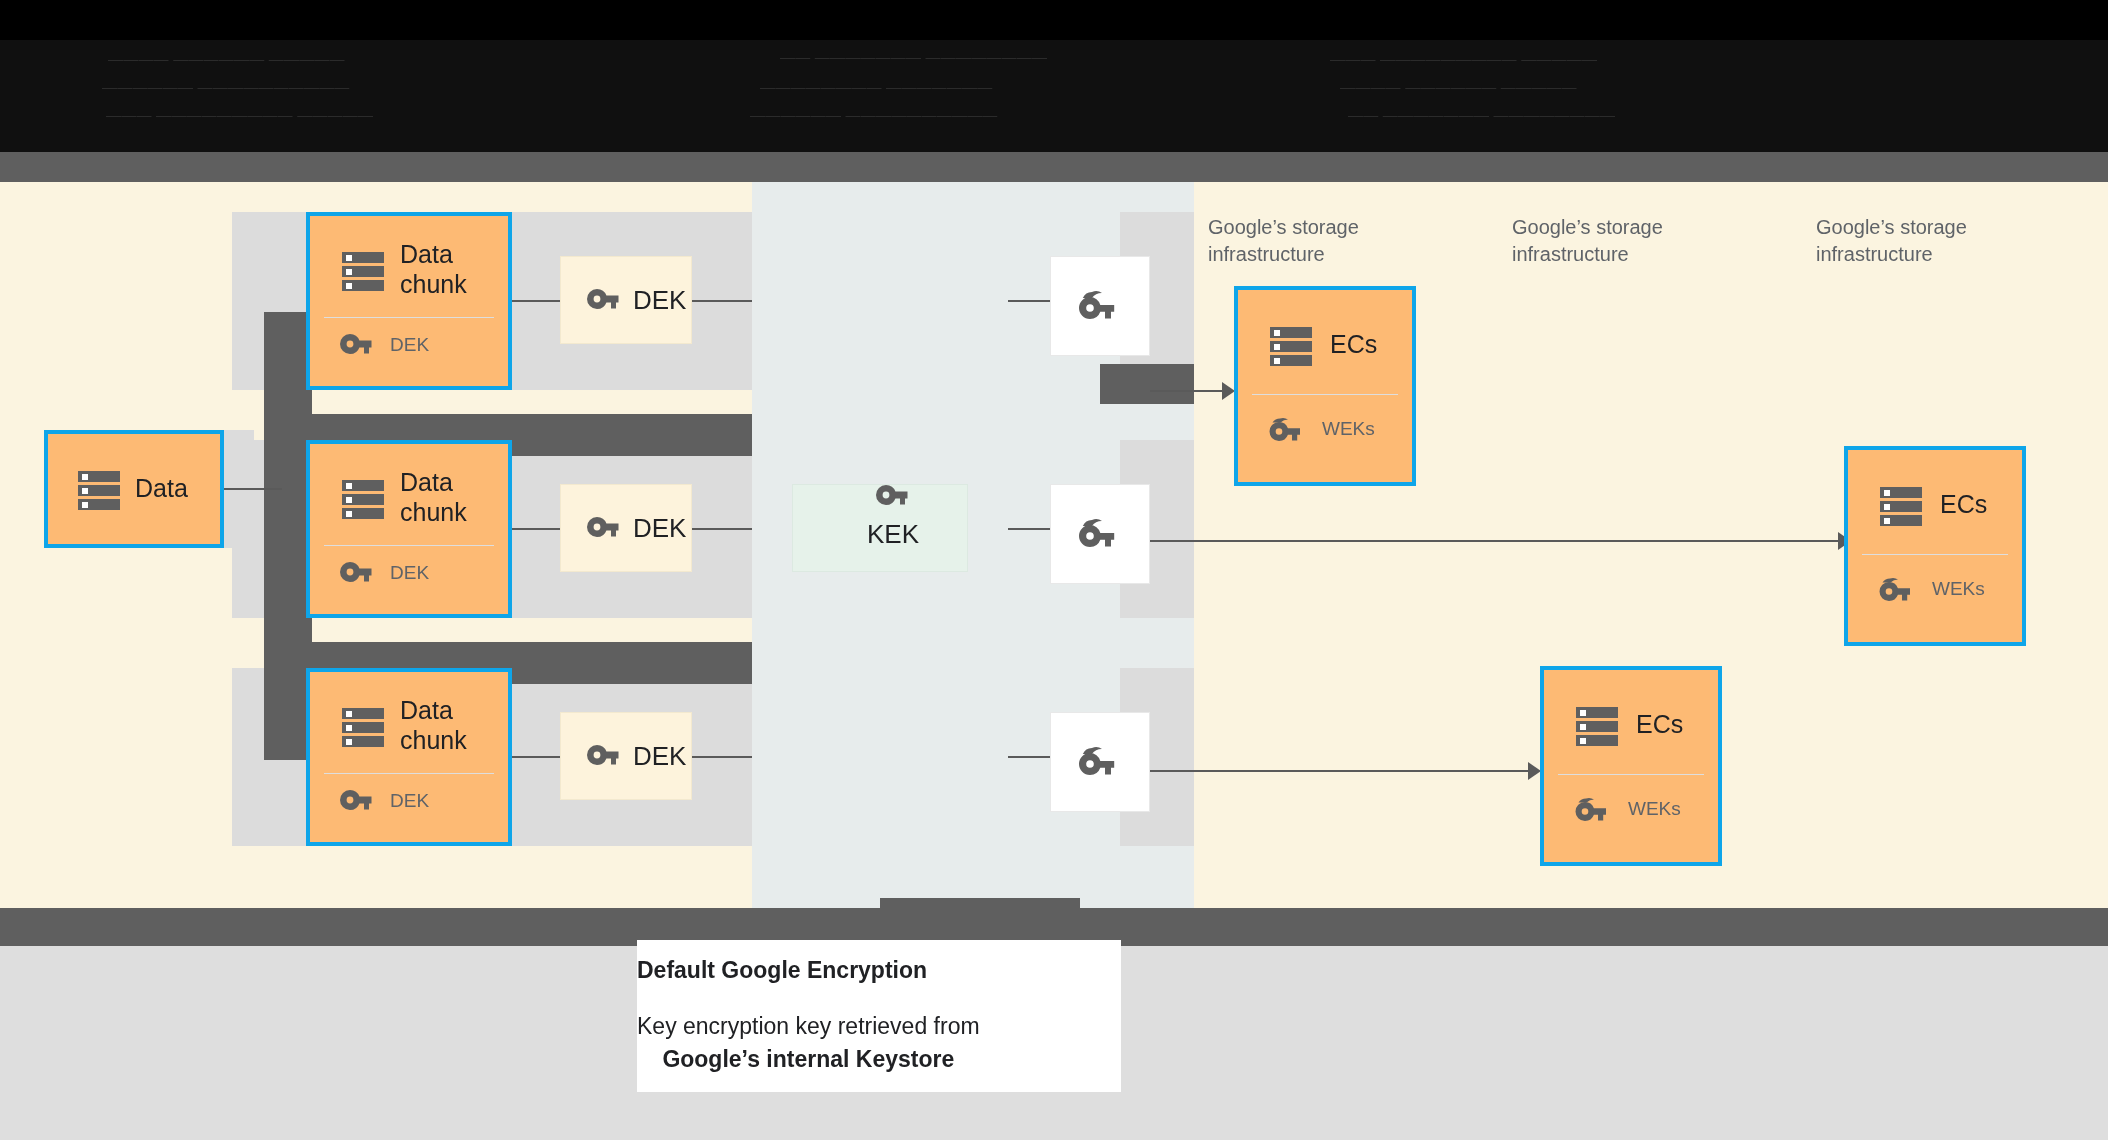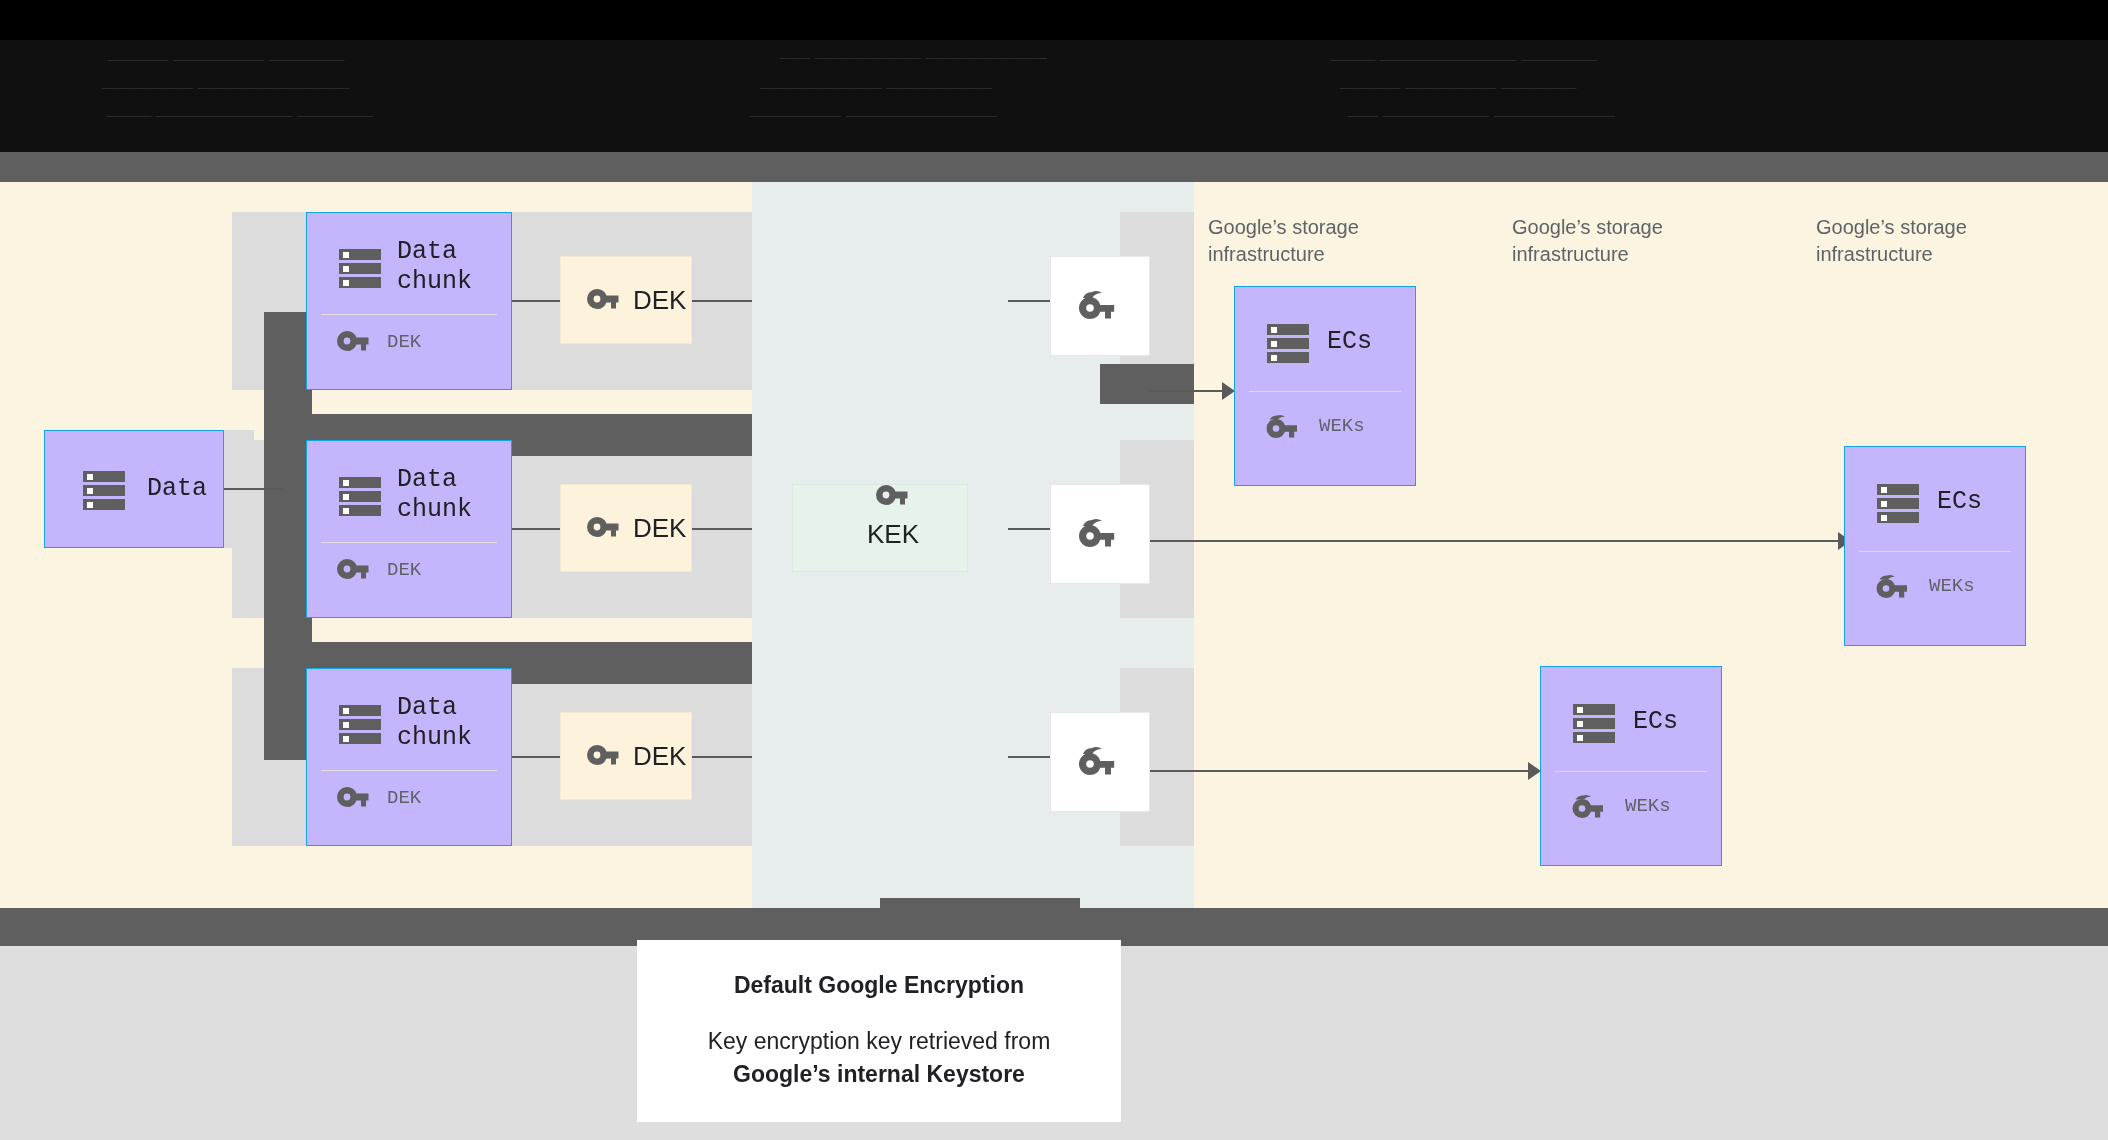--- a/index.html
+++ b/index.html
@@ -21,21 +21,21 @@
 
   
   #band-keystore{position:absolute;left:752px;top:0;width:442px;height:726px;background:#E7ECEC;}
   
   .band-grey{position:absolute;background:#DCDCDC;}
 
   
   .occluder{position:absolute;background:#5F5F5F;}
 
   
-  .card{position:absolute;background:#c4b5fd;border:1px solid #0ea5e9;box-sizing:border-box;font-family:Liberation Mono, monospace;}
+  .card{position:absolute;background:#fdba74;border:4px solid #0ea5e9;box-sizing:border-box;}
   .card .row{display:flex;align-items:center;}
   .card .divider{height:1px;background:#dedede;margin:0 14px;}
 
   .title{font-size:25px;color:#202124;line-height:1.18;}
   .sub{font-size:19px;color:#5f6368;}
 
   
   .server-ico{width:46px;height:46px;flex:0 0 46px;position:relative;}
   .server-ico i{position:absolute;left:2px;width:42px;height:11px;background:#5F5F5F;display:block;}
   .server-ico i:nth-child(1){top:5px;}
@@ -62,22 +62,22 @@
   .arrow-line{position:absolute;height:2px;background:#5a5a5a;}
   .arrow-head{position:absolute;width:0;height:0;border-top:9px solid transparent;
               border-bottom:9px solid transparent;border-left:13px solid #5a5a5a;}
 
   
   .infra{position:absolute;font-size:20px;color:#5f6368;line-height:1.35;width:230px;}
 
   
   #bottom-bar{position:absolute;left:0;top:908px;width:2108px;height:38px;background:#5F5F5F;}
   #bottom-area{position:absolute;left:0;top:946px;width:2108px;height:194px;background:#DEDEDE;}
-  #caption{position:absolute;left:637px;top:940px;width:484px;height:182px;background:#fff;
-           display:flex;flex-direction:column;align-items:center;justify-content:center;gap:26px;}
+  #caption{position:absolute;left:637px;top:940px;width:484px;height:152px;background:#fff;
+           display:flex;flex-direction:column;align-items:flex-start;justify-content:center;gap:26px;}
   #caption .cap-title{font-size:23px;font-weight:bold;color:#202124;}
   #caption .cap-body{font-size:23px;color:#202124;text-align:center;line-height:1.42;}
   #caption .cap-body b{font-weight:bold;}
 </style>
 </head>
 <body>
 
 <div id="top-black"></div>
 
 <div id="top-dark">
@@ -108,21 +108,21 @@
   <div class="band-grey" style="left:1120px;top:258px;width:74px;height:178px;"></div>
   <div class="band-grey" style="left:1120px;top:486px;width:74px;height:178px;"></div>
 
   <div class="occluder" style="left:264px;top:130px;width:48px;height:448px;"></div>
   <div class="occluder" style="left:264px;top:232px;width:488px;height:42px;"></div>
   <div class="occluder" style="left:264px;top:460px;width:488px;height:42px;"></div>
   <div class="occluder" style="left:1100px;top:182px;width:94px;height:40px;"></div>
   <div class="occluder" style="left:880px;top:716px;width:200px;height:10px;"></div>
 
   <div class="card" style="left:44px;top:248px;width:180px;height:118px;">
-    <div class="row" style="height:100%;padding-left:36px;gap:20px;">
+    <div class="row" style="height:100%;padding-left:28px;gap:13px;">
       <span class="server-ico">
           <i></i>
           <i></i>
           <i></i>
         </span>
       <span class="title">Data</span>
     </div>
   </div>
   <div class="conn" style="left:224px;top:306px;width:58px;"></div>
 

